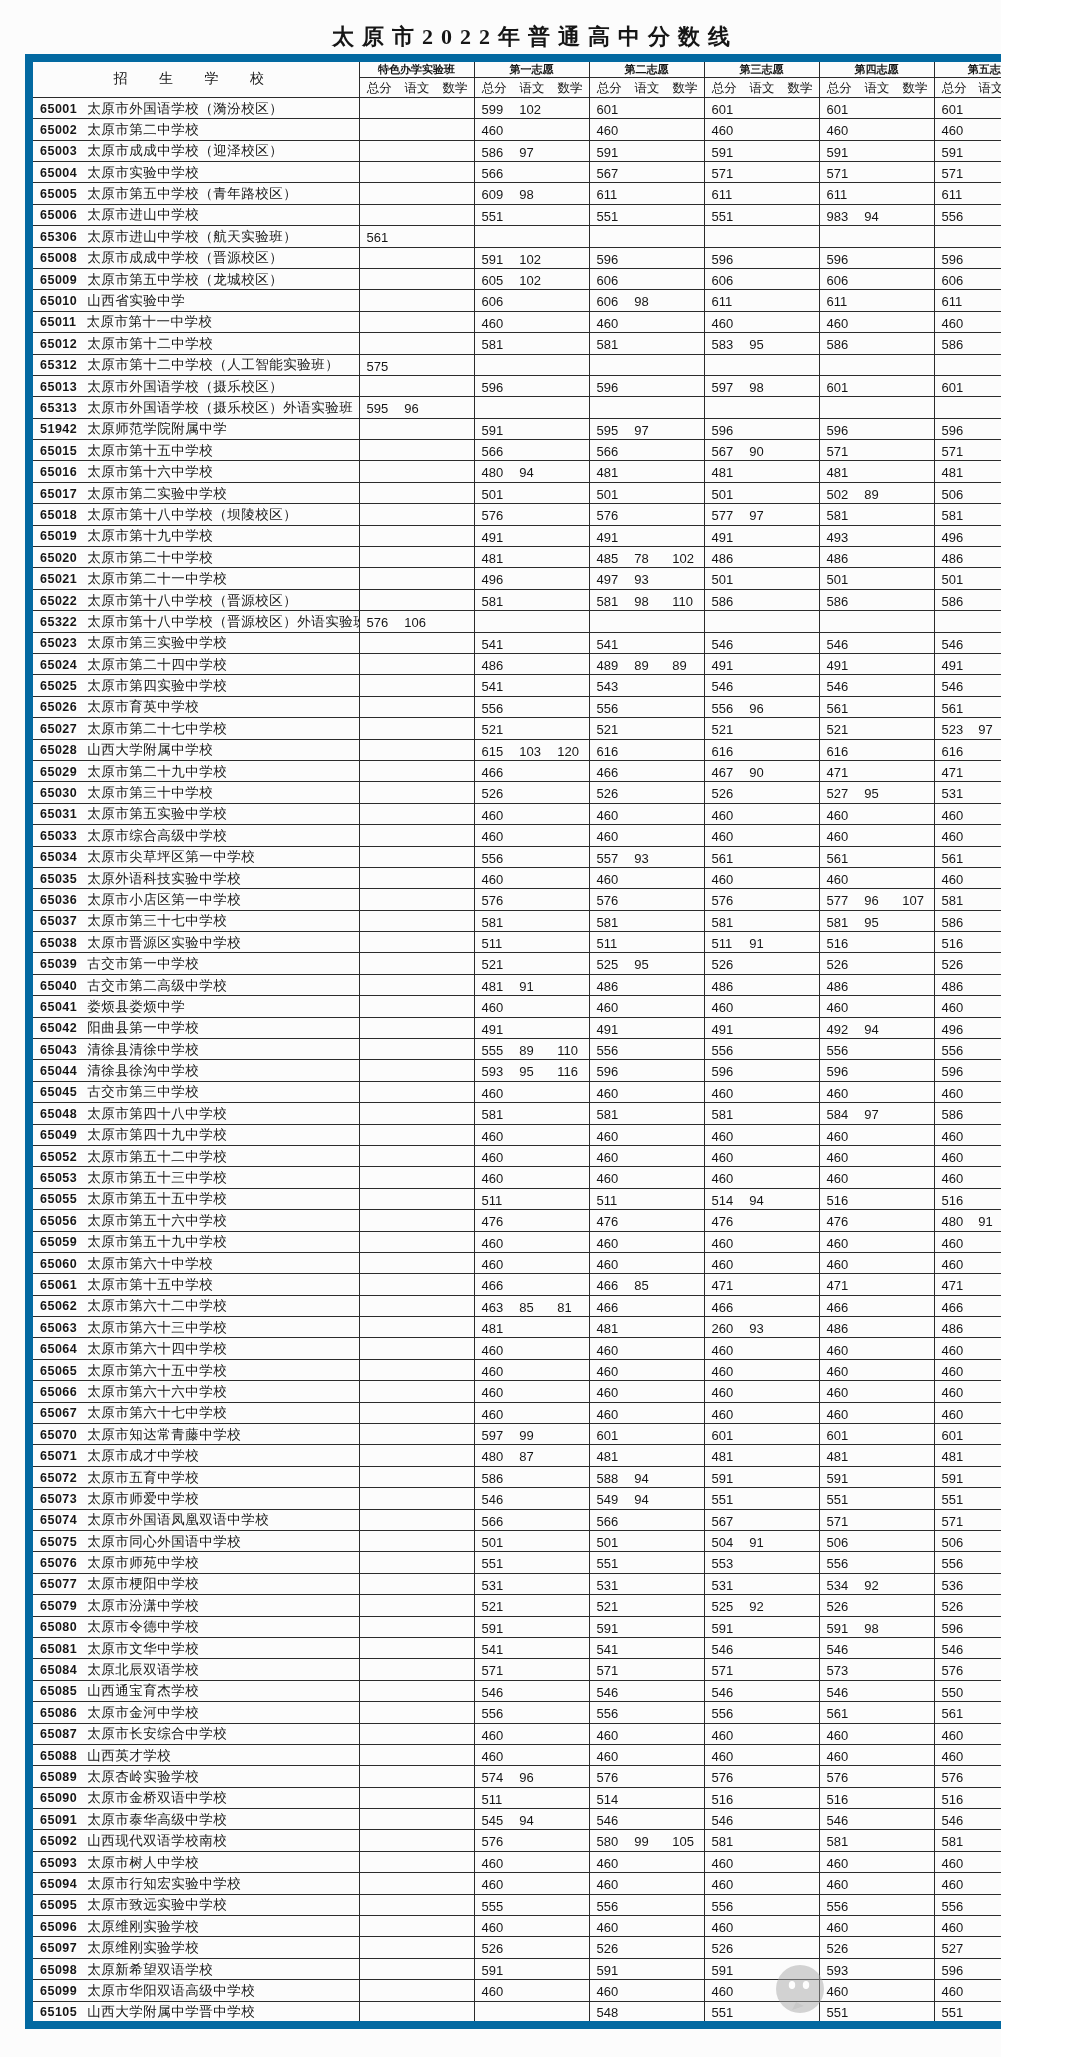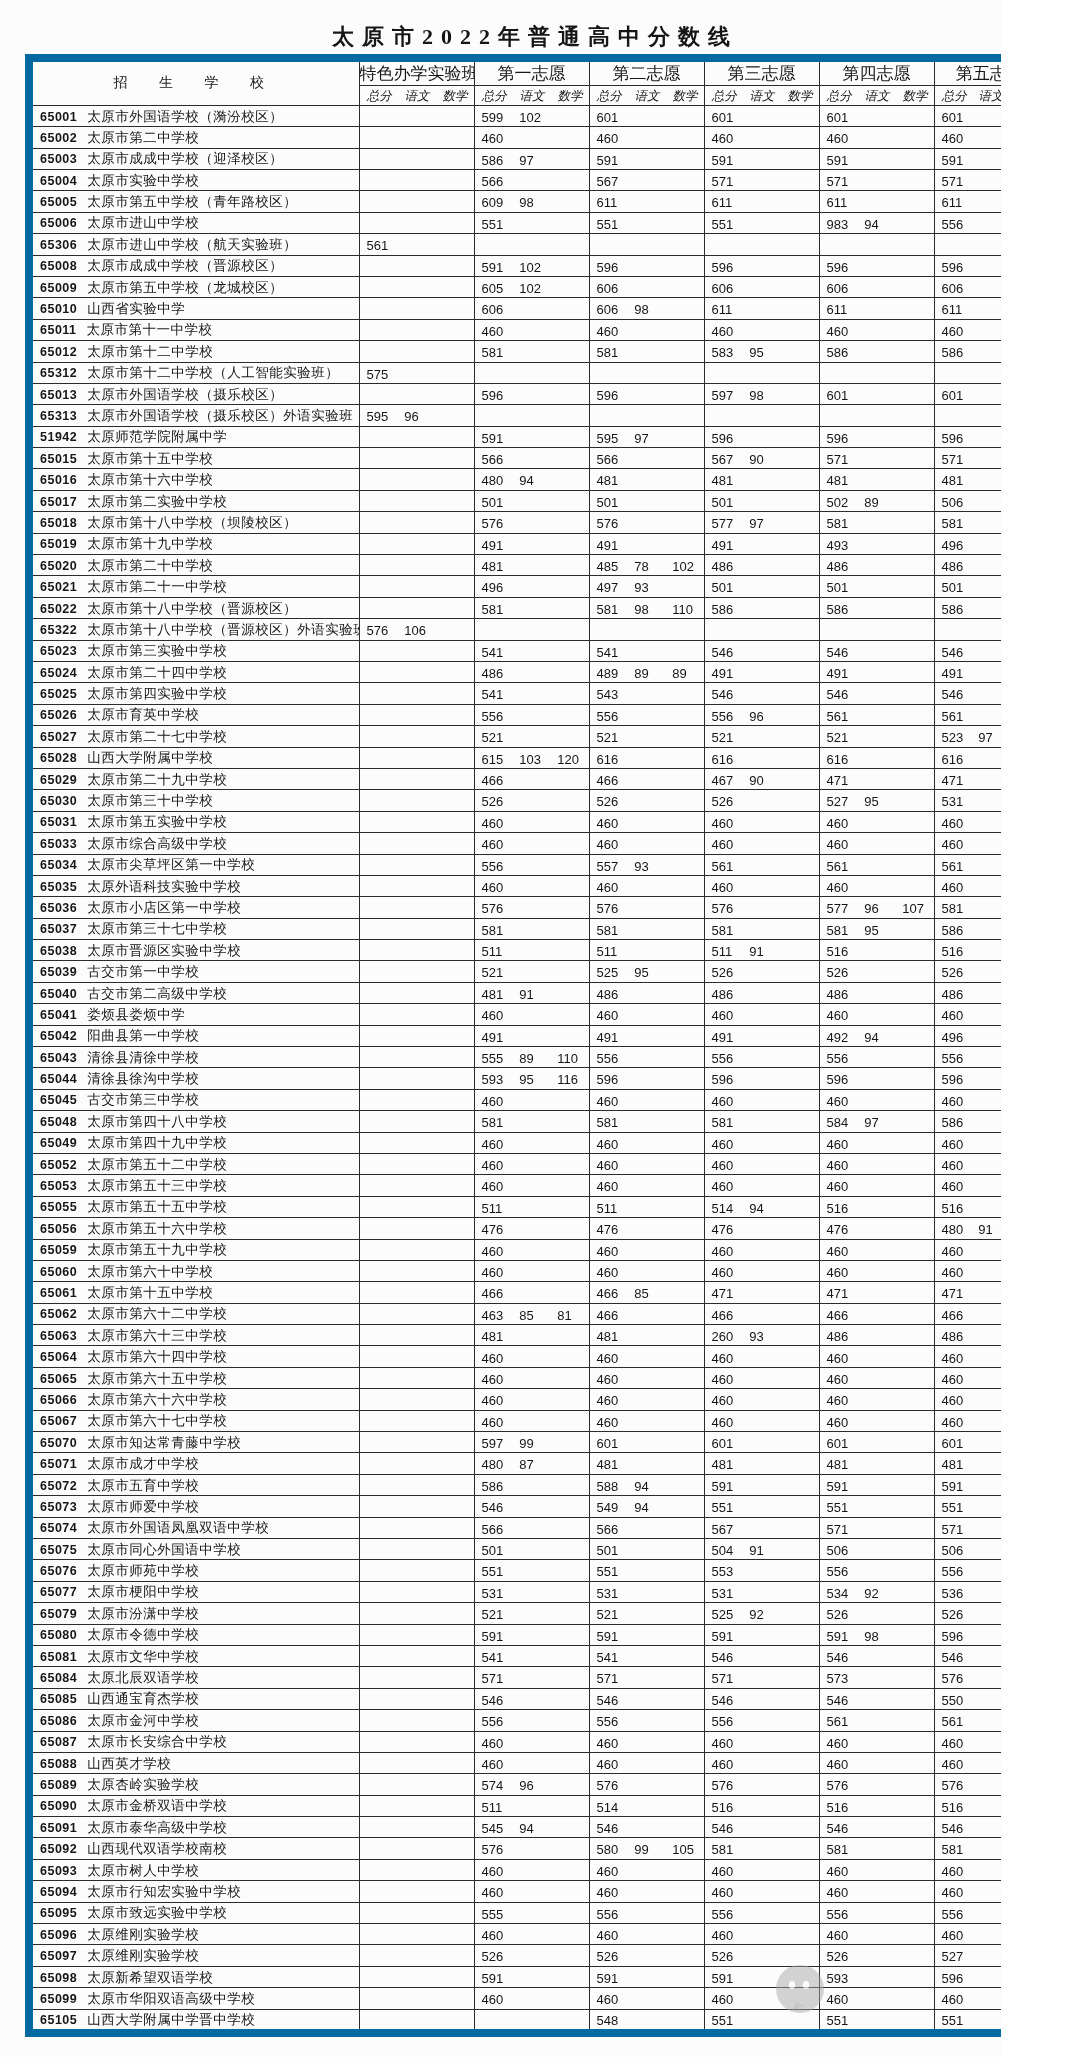--- a/index.html
+++ b/index.html
@@ -17,22 +17,22 @@
     border-collapse:collapse;table-layout:fixed;
     border:8px solid #0369a1;
   }
   .score-table th,.score-table td{
     border:1.4px solid #2b2b2b;padding:0;overflow:hidden;white-space:nowrap;
   }
   thead tr{height:17px;}
   th.school-head{
     font-weight:normal;font-size:14px;letter-spacing:14px;text-align:center;
   }
-  th.group-head{font-weight:normal;font-size:17px;}
-  th.sub-head{font-weight:normal;font-style:italic;}
+  th.group-head{font-weight:bold;font-size:11px;}
+  th.sub-head{font-weight:normal;}
   .sub-head .sv,.score-cell .sv{
     display:inline-block;width:33.2%;box-sizing:border-box;
     padding-left:7px;text-align:left;vertical-align:middle;
   }
   .sub-head .sv{font-size:12.5px;font-family:"Liberation Serif",serif;}
   tbody tr{height:21.4px;}
   td.school-cell{padding-left:7px;}
   .code{
     font-family:"Liberation Sans",sans-serif;font-weight:bold;
     font-size:12.5px;margin-right:10px;letter-spacing:.5px;

